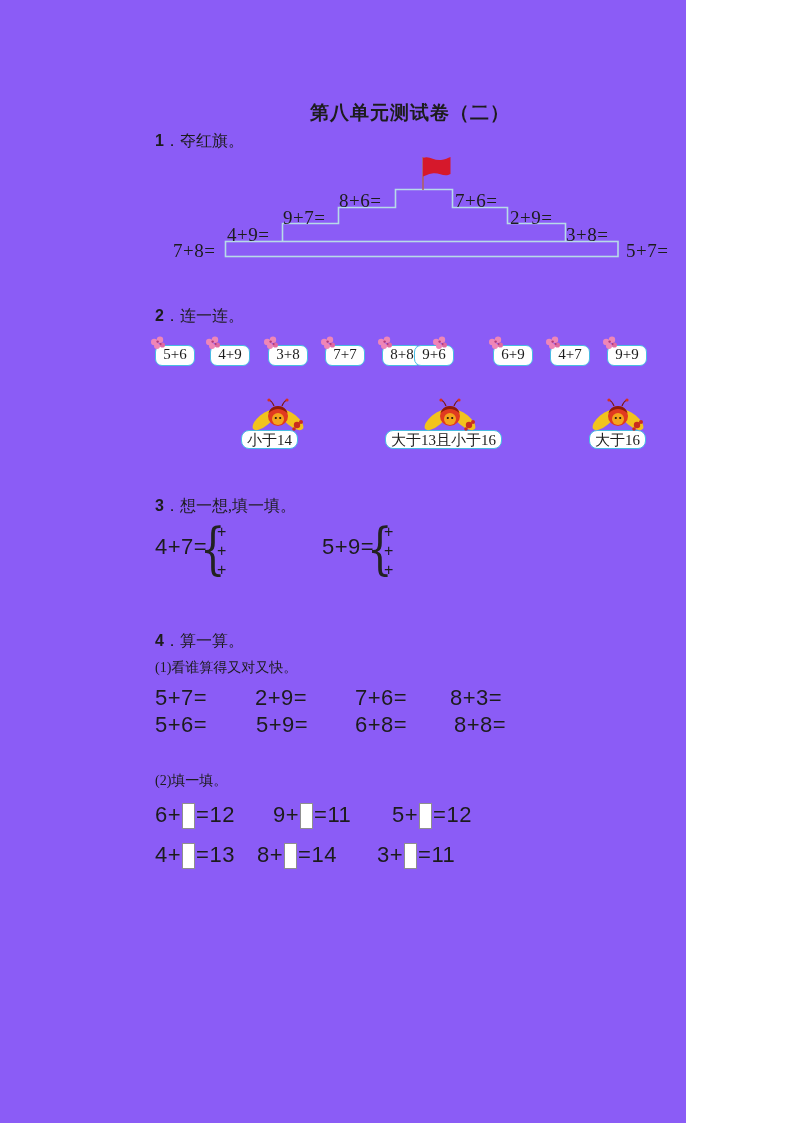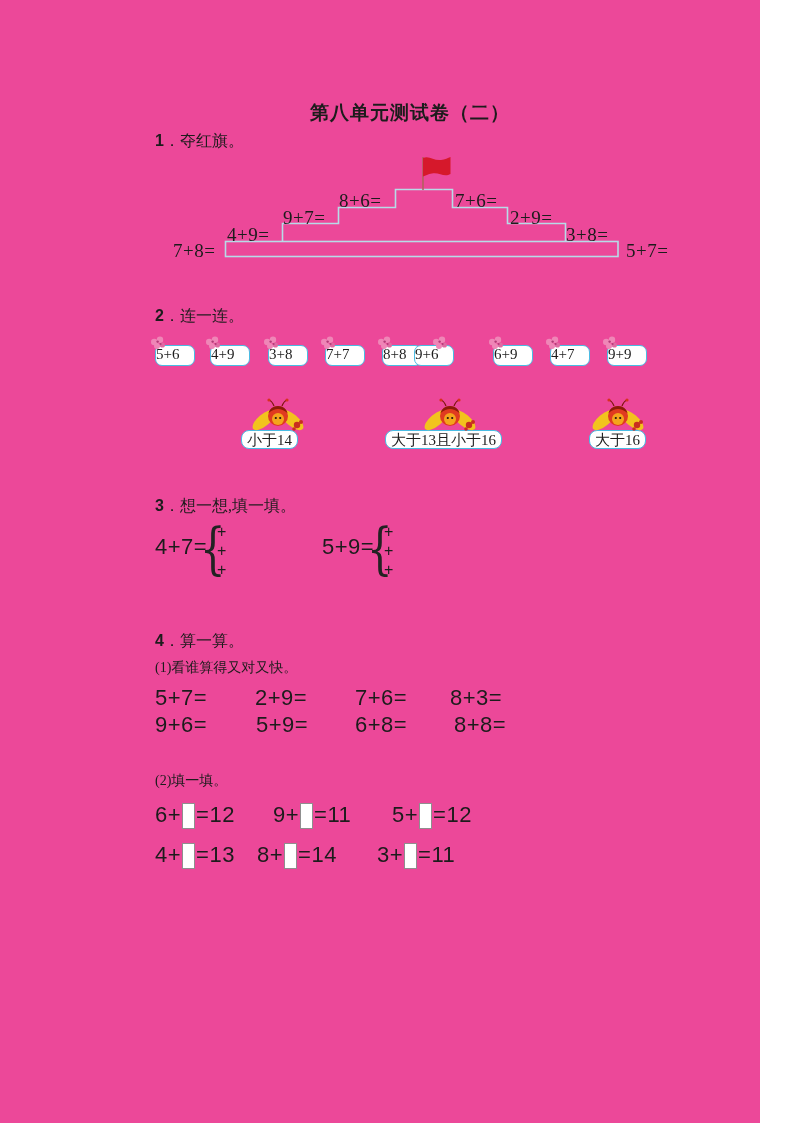--- a/index.html
+++ b/index.html
@@ -1,24 +1,24 @@
 <!DOCTYPE html>
 <html><head>
 <meta charset="utf-8">
 <style>
   html,body{margin:0;padding:0;background:#fff;}
-  #page{position:relative;width:760px;height:1123px;background:#ec4899;overflow:hidden;
-        font-family:"Liberation Serif","DejaVu Serif",serif;color:#1c1c1c;}
+  #page{position:relative;width:650px;height:1123px;background:#8b5cf6;overflow:hidden;
+        font-family:"Liberation Serif","DejaVu Serif",serif;color:#1c1c1c;padding-left:36px;}
   .abs{position:absolute;}
   .title{font-size:19px;font-weight:700;letter-spacing:1px;font-family:"Liberation Serif","DejaVu Serif",serif;}
   .qhead{font-size:16px;line-height:20px;white-space:nowrap;}
   .qnum{font-family:"Liberation Sans","DejaVu Sans",sans-serif;font-weight:700;font-size:16px;}
   .stair-label{font-size:19px;letter-spacing:0.5px;white-space:nowrap;}
   .card{box-sizing:border-box;width:40px;height:21px;border:1.6px solid #49bce4;border-radius:7px;
-        background:#fff;text-align:left;font-size:15px;line-height:17px;}
+        background:#fff;text-align:center;font-size:15px;line-height:17px;}
   .flower{width:16px;height:14px;}
   .bee{width:56px;height:38px;}
   .target{box-sizing:border-box;border:1.6px solid #49bce4;border-radius:8px;background:#fff;
           font-size:15px;line-height:16px;padding:1px 5px 0 5px;text-align:center;white-space:nowrap;}
   .eq{font-family:"Liberation Sans","DejaVu Sans",sans-serif;font-weight:400;font-size:22px;
       letter-spacing:0.5px;white-space:nowrap;}
   .brace{font-family:"DejaVu Serif",serif;font-size:56px;font-weight:400;line-height:56px;
          transform:scaleX(0.72);transform-origin:left top;color:#222;}
   .pluscol{font-family:"Liberation Sans","DejaVu Sans",sans-serif;font-size:16px;line-height:19px;}
   .slot{display:inline-block;box-sizing:border-box;width:13px;height:26px;border:1.5px solid #8f8f8f;
@@ -160,21 +160,21 @@
   <div class="abs qhead" style="left:155px;top:631px">
     <span class="qnum">4</span><span>．算一算。</span>
   </div>
   <div class="abs sub" style="left:155px;top:658px">(1)看谁算得又对又快。</div>
 
   <span class="abs eq" style="left:155px;top:685px">5+7=</span>
   <span class="abs eq" style="left:255px;top:685px">2+9=</span>
   <span class="abs eq" style="left:355px;top:685px">7+6=</span>
   <span class="abs eq" style="left:450px;top:685px">8+3=</span>
 
-  <span class="abs eq" style="left:155px;top:712px">9+6=</span>
+  <span class="abs eq" style="left:155px;top:712px">5+6=</span>
   <span class="abs eq" style="left:256px;top:712px">5+9=</span>
   <span class="abs eq" style="left:355px;top:712px">6+8=</span>
   <span class="abs eq" style="left:454px;top:712px">8+8=</span>
 
   <div class="abs sub" style="left:155px;top:771px">(2)填一填。</div>
 
   <span class="abs eq" style="left:155px;top:802px"><span>6+</span><span class="slot"></span><span>=12</span></span>
   <span class="abs eq" style="left:273px;top:802px"><span>9+</span><span class="slot"></span><span>=11</span></span>
   <span class="abs eq" style="left:392px;top:802px"><span>5+</span><span class="slot"></span><span>=12</span></span>
 

